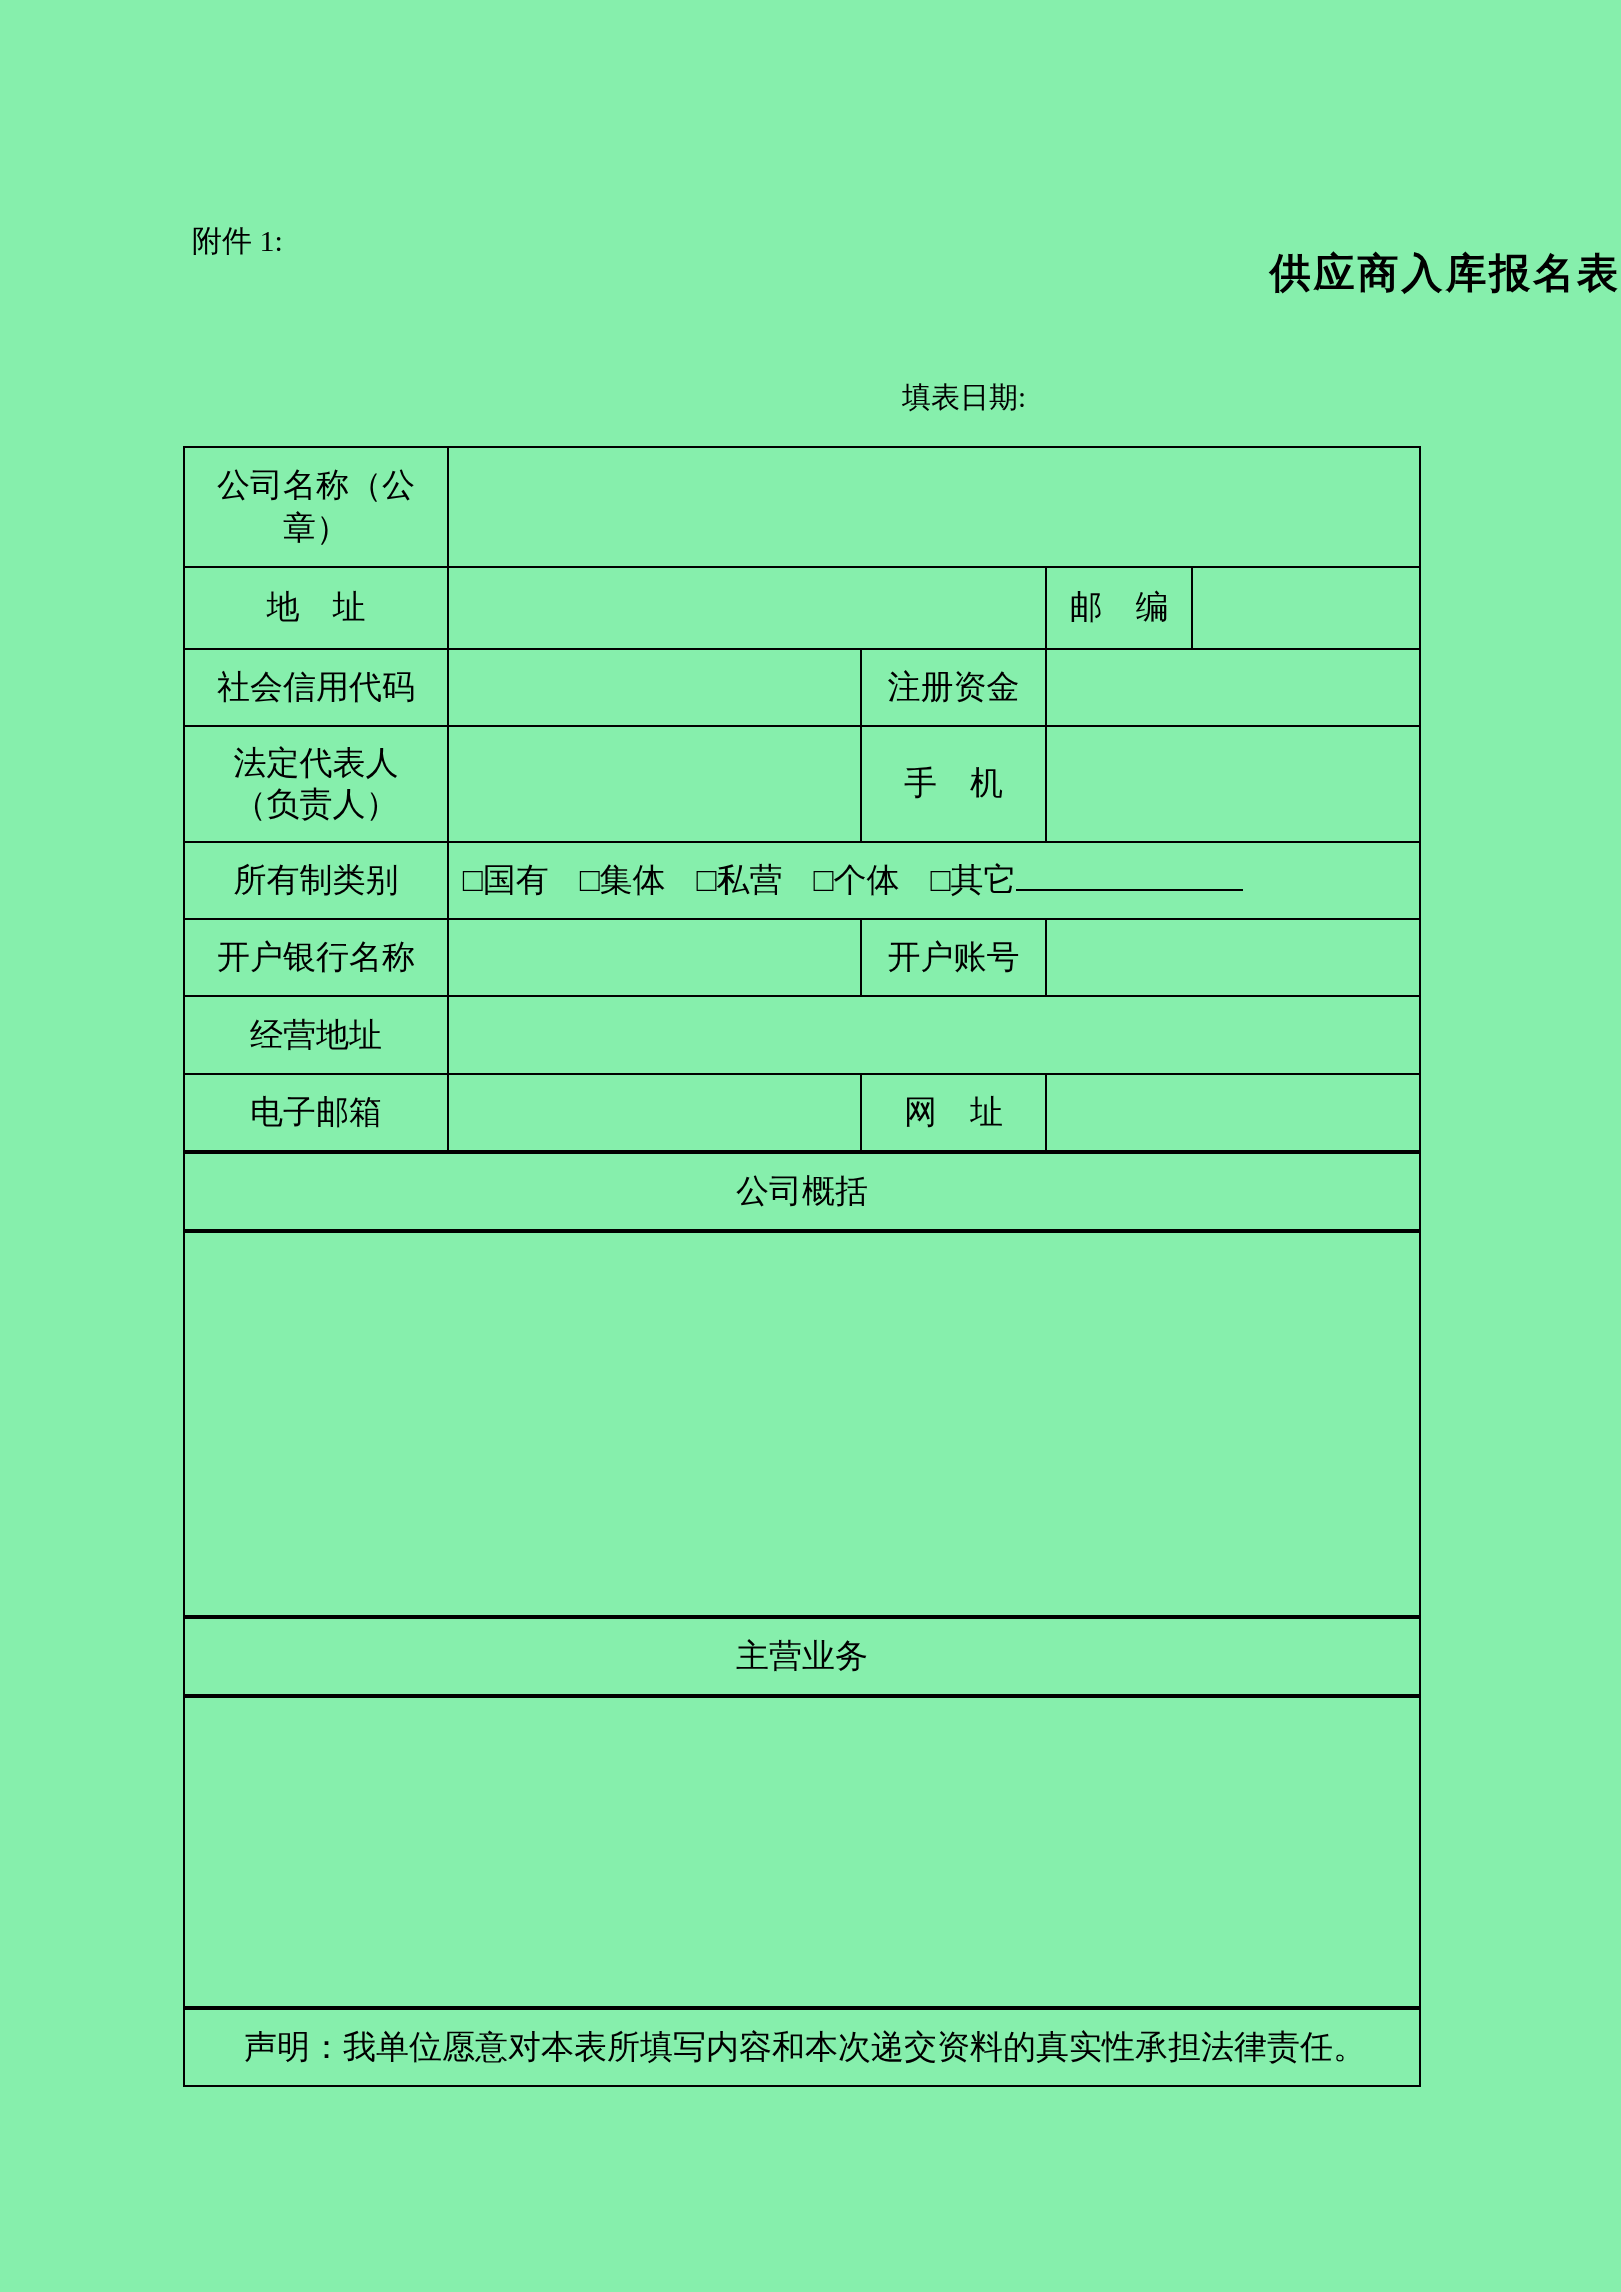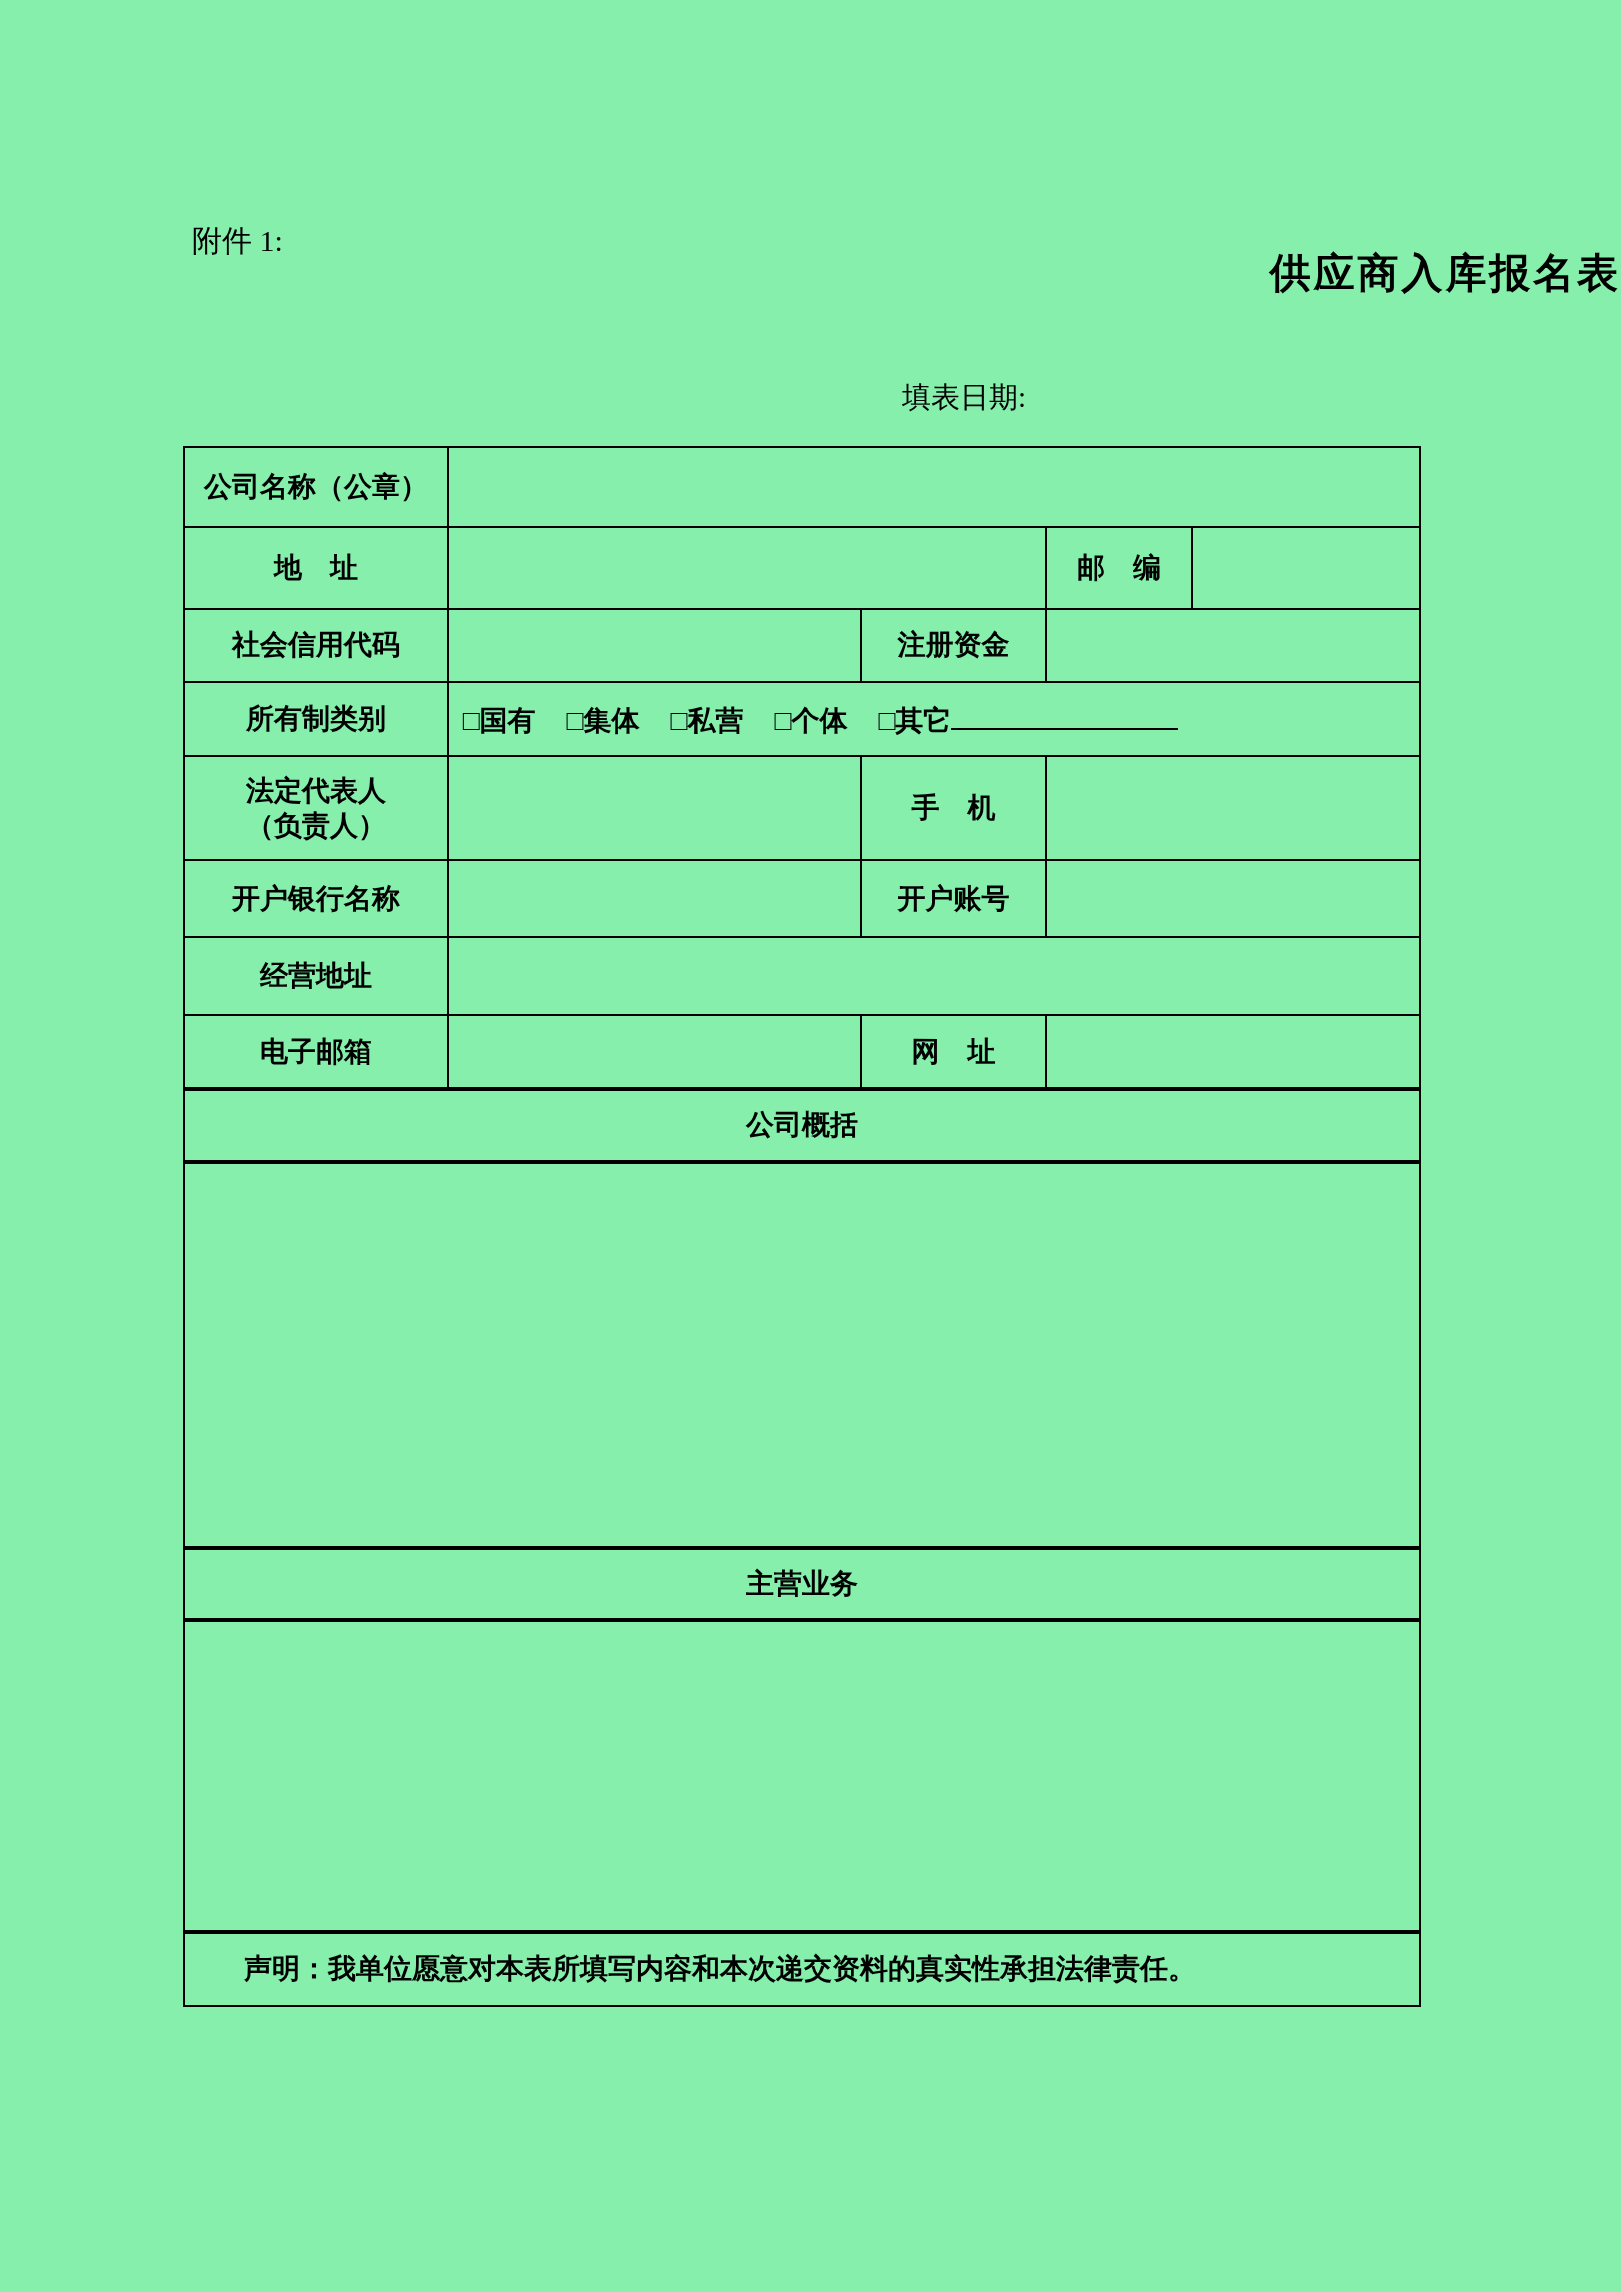--- a/index.html
+++ b/index.html
@@ -41,27 +41,26 @@
     position: absolute;
     left: 183px;
     top: 446px;
     width: 1236px;
     border-collapse: collapse;
     table-layout: fixed;
     border: 2.9px solid #000000;
   }
   .reg-table td {
     border: 2px solid #000000;
-    font-size: 28px;
+    font-size: 33px;
     text-align: center;
     vertical-align: middle;
     padding: 16px;
     overflow: hidden;
     line-height: 1.3;
-    font-weight: bold;
   }
   .reg-table td.cell-left {
     text-align: left;
     padding-left: 13.7px;
   }
   tr.row-hdr td {
     border-top: 4.9px solid #000000;
     border-bottom: 4.9px solid #000000;
   }
   tr.row-decl td {
@@ -113,35 +112,35 @@
       <td></td>
     </tr>
 
     <tr style="height:73px">
       <td>社会信用代码</td>
       <td></td>
       <td>注册资金</td>
       <td colspan="2"></td>
     </tr>
 
-    <tr style="height:74px">
-      <td>所有制类别</td>
-      <td colspan="4" class="cell-left">
-        <span class="opt"><span>□</span><span>国有</span></span><span class="opt"><span>□</span><span>集体</span></span><span class="opt"><span>□</span><span>私营</span></span><span class="opt"><span>□</span><span>个体</span></span><span class="opt" style="margin-right:0"><span>□</span><span>其它</span></span><span class="fill-line"></span>
-      </td>
-    </tr>
-
     <tr style="height:91px">
       <td class="two-line">
         <div>法定代表人</div>
         <div>（负责人）</div>
       </td>
       <td></td>
       <td>手　机</td>
       <td colspan="2"></td>
+    </tr>
+
+    <tr style="height:74px">
+      <td>所有制类别</td>
+      <td colspan="4" class="cell-left">
+        <span class="opt"><span>□</span><span>国有</span></span><span class="opt"><span>□</span><span>集体</span></span><span class="opt"><span>□</span><span>私营</span></span><span class="opt"><span>□</span><span>个体</span></span><span class="opt" style="margin-right:0"><span>□</span><span>其它</span></span><span class="fill-line"></span>
+      </td>
     </tr>
 
     <tr style="height:77px">
       <td>开户银行名称</td>
       <td></td>
       <td>开户账号</td>
       <td colspan="2"></td>
     </tr>
 
     <tr style="height:78px">

